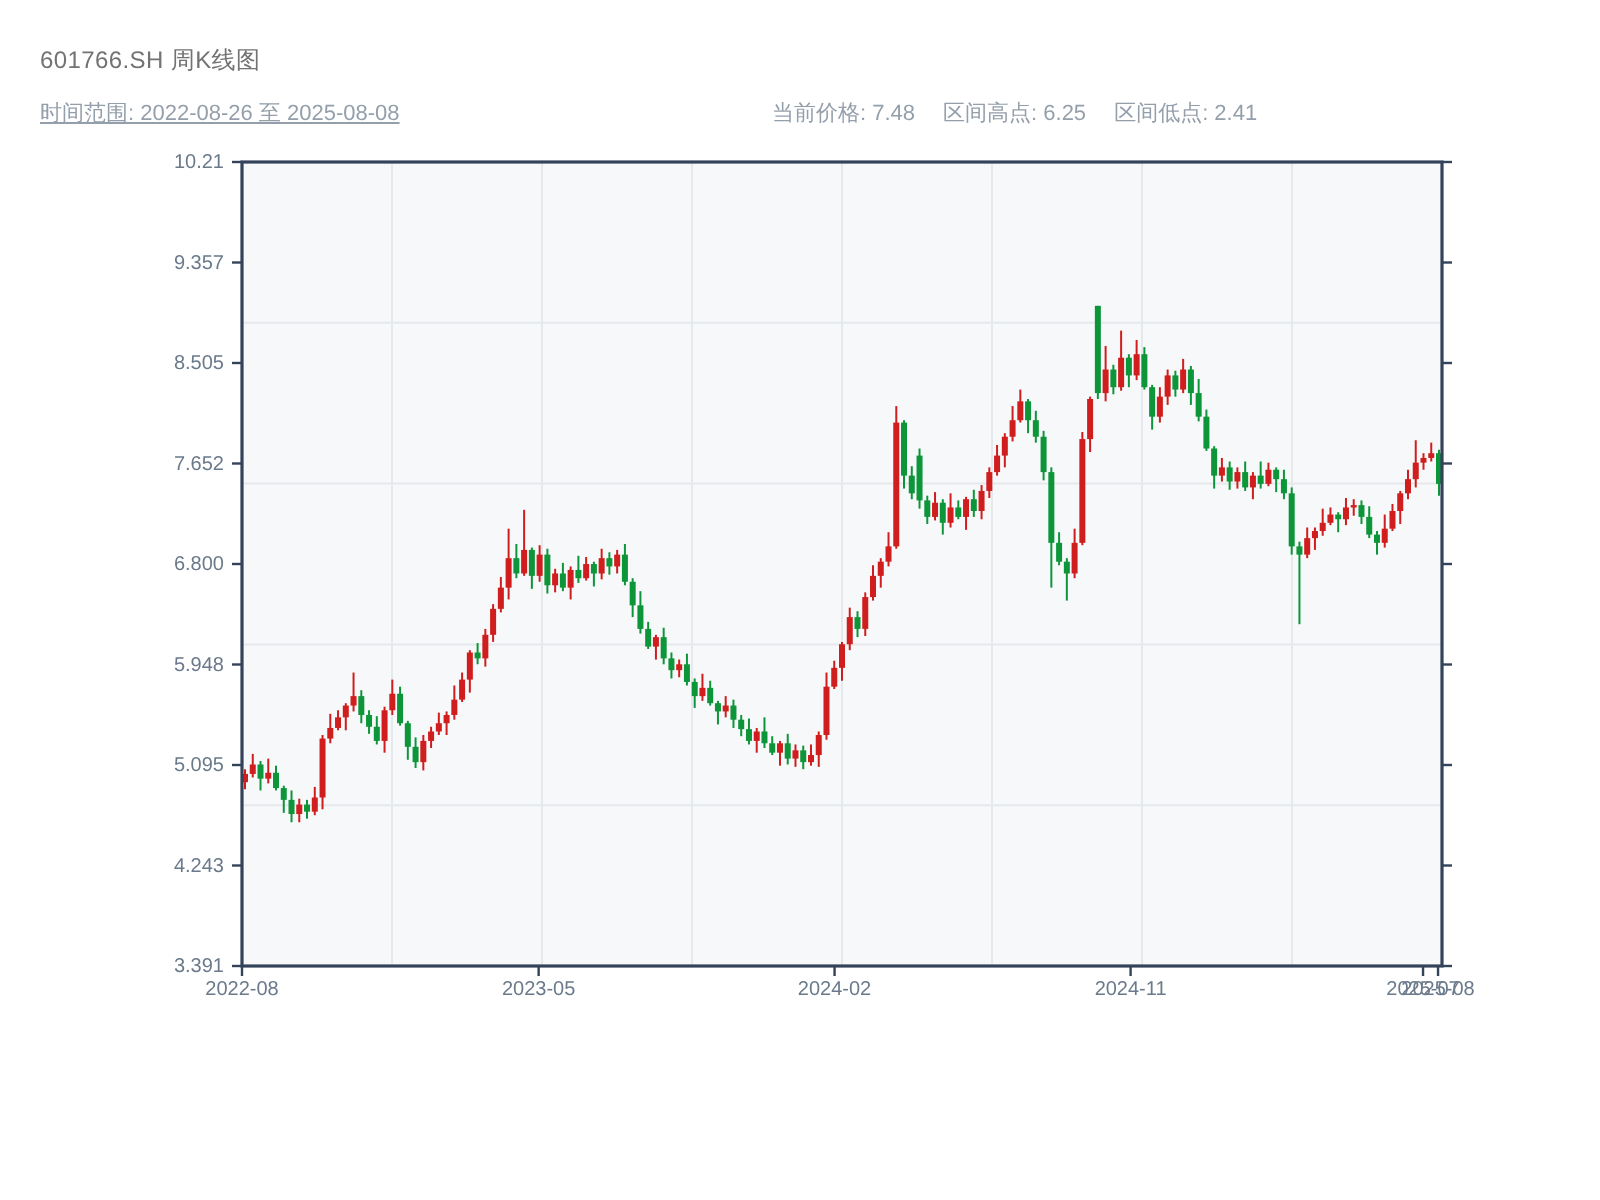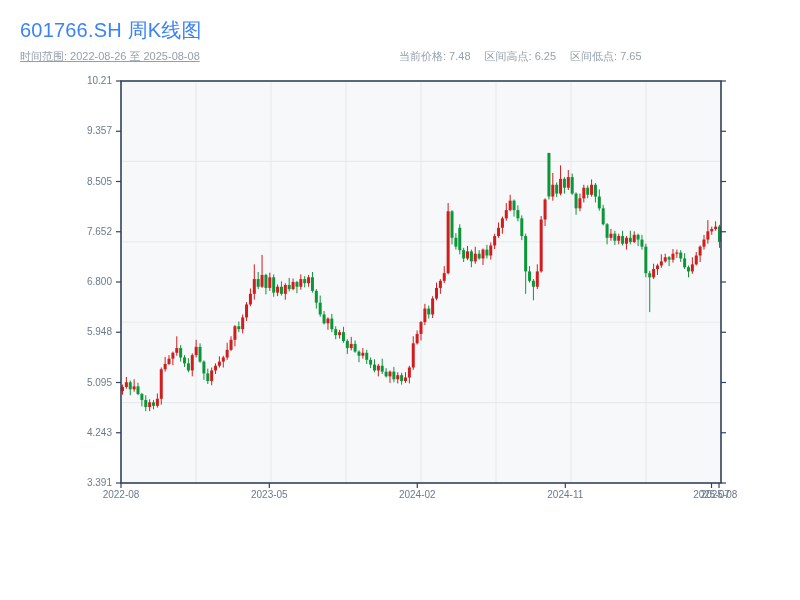--- a/index.html
+++ b/index.html
@@ -2,37 +2,37 @@
 <html><head>
 <meta charset="utf-8">
 <style>
   html,body{margin:0;padding:0;}
   body{
     width:800px;height:600px;background:#ffffff;position:relative;
     font-family:"Liberation Sans","DejaVu Sans",sans-serif;
     -webkit-font-smoothing:antialiased;
   }
   .header{position:absolute;left:20px;top:20px;width:762px;z-index:2;}
-  .title{font-size:20px;line-height:20px;color:#3b82f6;font-weight:500;letter-spacing:.2px;}
+  .title{font-size:12px;line-height:20px;color:#737373;font-weight:500;letter-spacing:.2px;}
   .subrow{position:relative;margin-top:9px;height:14px;font-size:11px;color:#949fab;}
   .daterange{position:absolute;left:0;top:0;white-space:nowrap;text-decoration:underline;}
-  .stats{position:absolute;left:379px;top:0;display:flex;gap:14px;white-space:nowrap;text-align:center;}
+  .stats{position:absolute;left:366px;top:0;display:flex;gap:14px;white-space:nowrap;text-align:center;}
   #kchart{position:absolute;left:0;top:0;z-index:1;}
 </style>
 </head>
 <body>
 
 <div class="header">
   <div class="title">601766.SH 周K线图</div>
   <div class="subrow">
     <span class="daterange">时间范围: 2022-08-26 至 2025-08-08</span>
     <span class="stats">
       <span>当前价格: 7.48</span>
       <span>区间高点: 6.25</span>
-      <span>区间低点: 7.65</span>
+      <span>区间低点: 2.41</span>
     </span>
   </div>
 </div>
 
 <svg id="kchart" width="800" height="600" viewBox="0 0 800 600" xmlns="http://www.w3.org/2000/svg">
     <rect x="121" y="81" width="600" height="402" fill="#f7f8fa"></rect>
     <g>
       <line x1="196" y1="81" x2="196" y2="483" stroke="#e5e8ec" stroke-width="1"></line>
       <line x1="271" y1="81" x2="271" y2="483" stroke="#e5e8ec" stroke-width="1"></line>
       <line x1="346" y1="81" x2="346" y2="483" stroke="#e5e8ec" stroke-width="1"></line>

